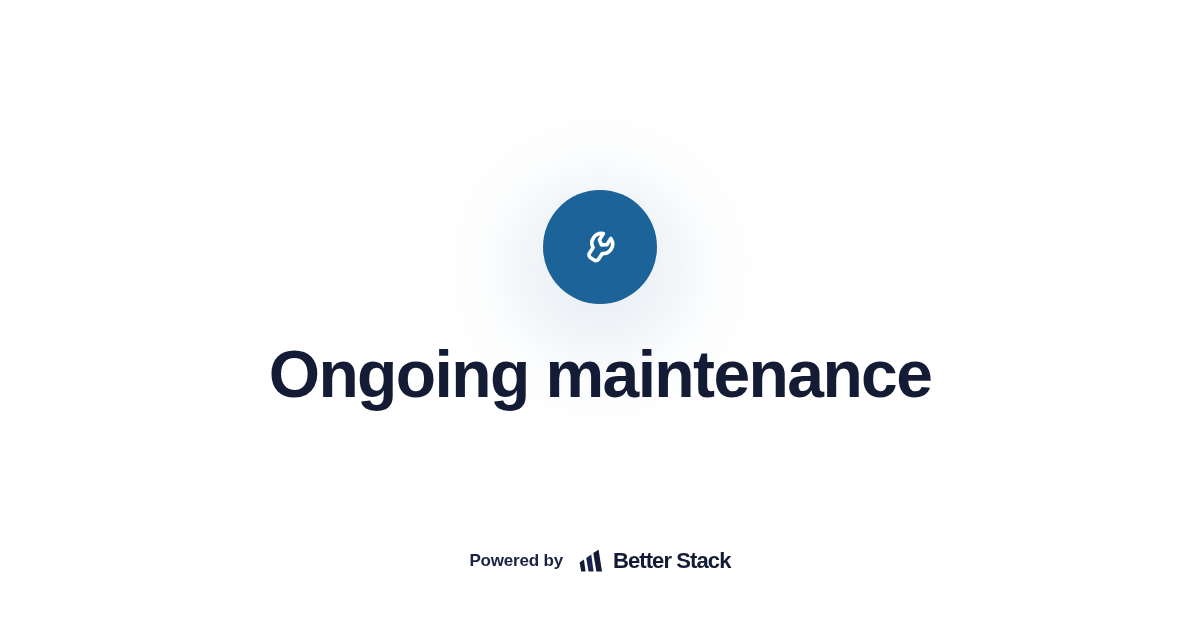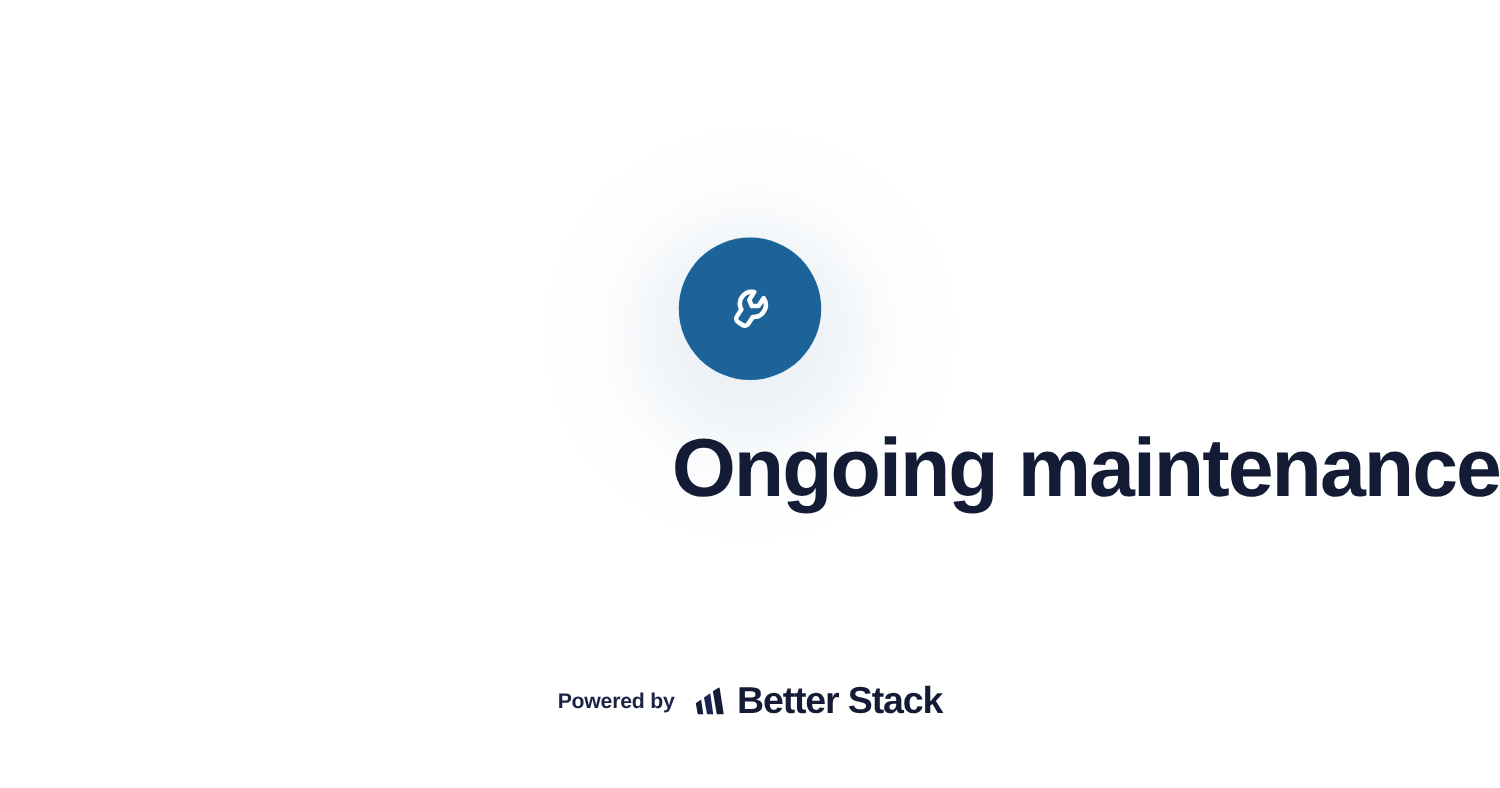--- a/index.html
+++ b/index.html
@@ -81,21 +81,21 @@
     height: 50px;
   }
 
   
   .status-title {
     position: absolute;
     left: 0;
     right: 0;
     top: 336px;
     margin: 0;
-    text-align: right;
+    text-align: center;
     font-family: "Liberation Sans", sans-serif;
     font-size: 66px;
     font-weight: 700;
     letter-spacing: -1.6px;
     line-height: 76px;
     color: #141b34;
     white-space: nowrap;
   }
 
   
@@ -126,21 +126,21 @@
   }
 
   .brand-mark {
     display: block;
     width: 25px;
     height: 22px;
   }
 
   .brand-wordmark {
     font-family: "Liberation Sans", sans-serif;
-    font-size: 30px;
+    font-size: 22px;
     font-weight: 700;
     letter-spacing: -0.9px;
     color: #141b34;
     line-height: 26px;
     white-space: nowrap;
   }
 </style>
 </head>
 <body>
 

